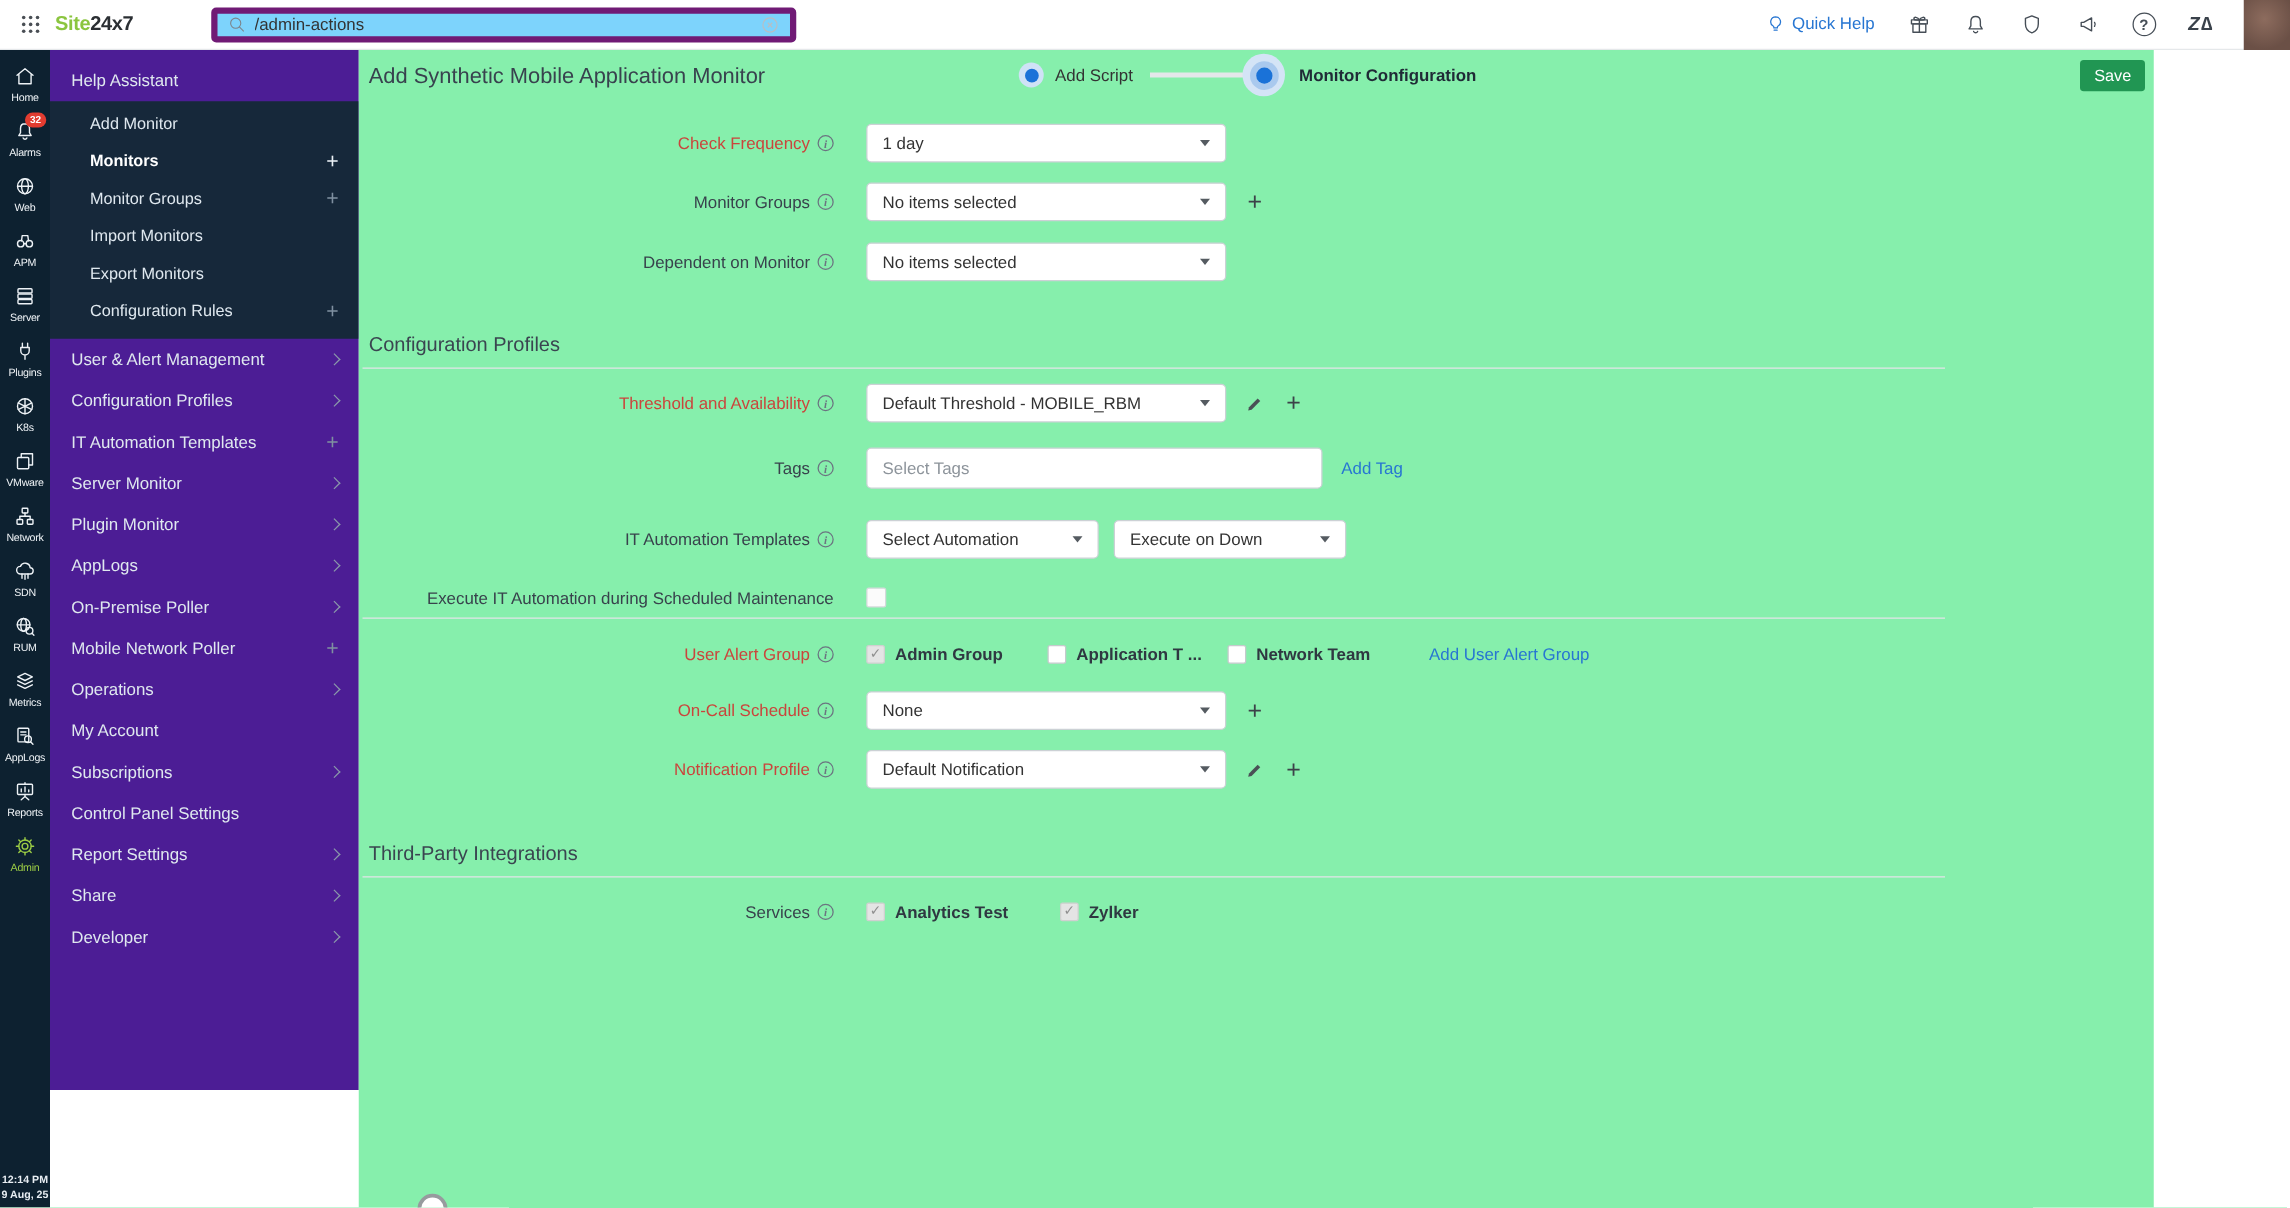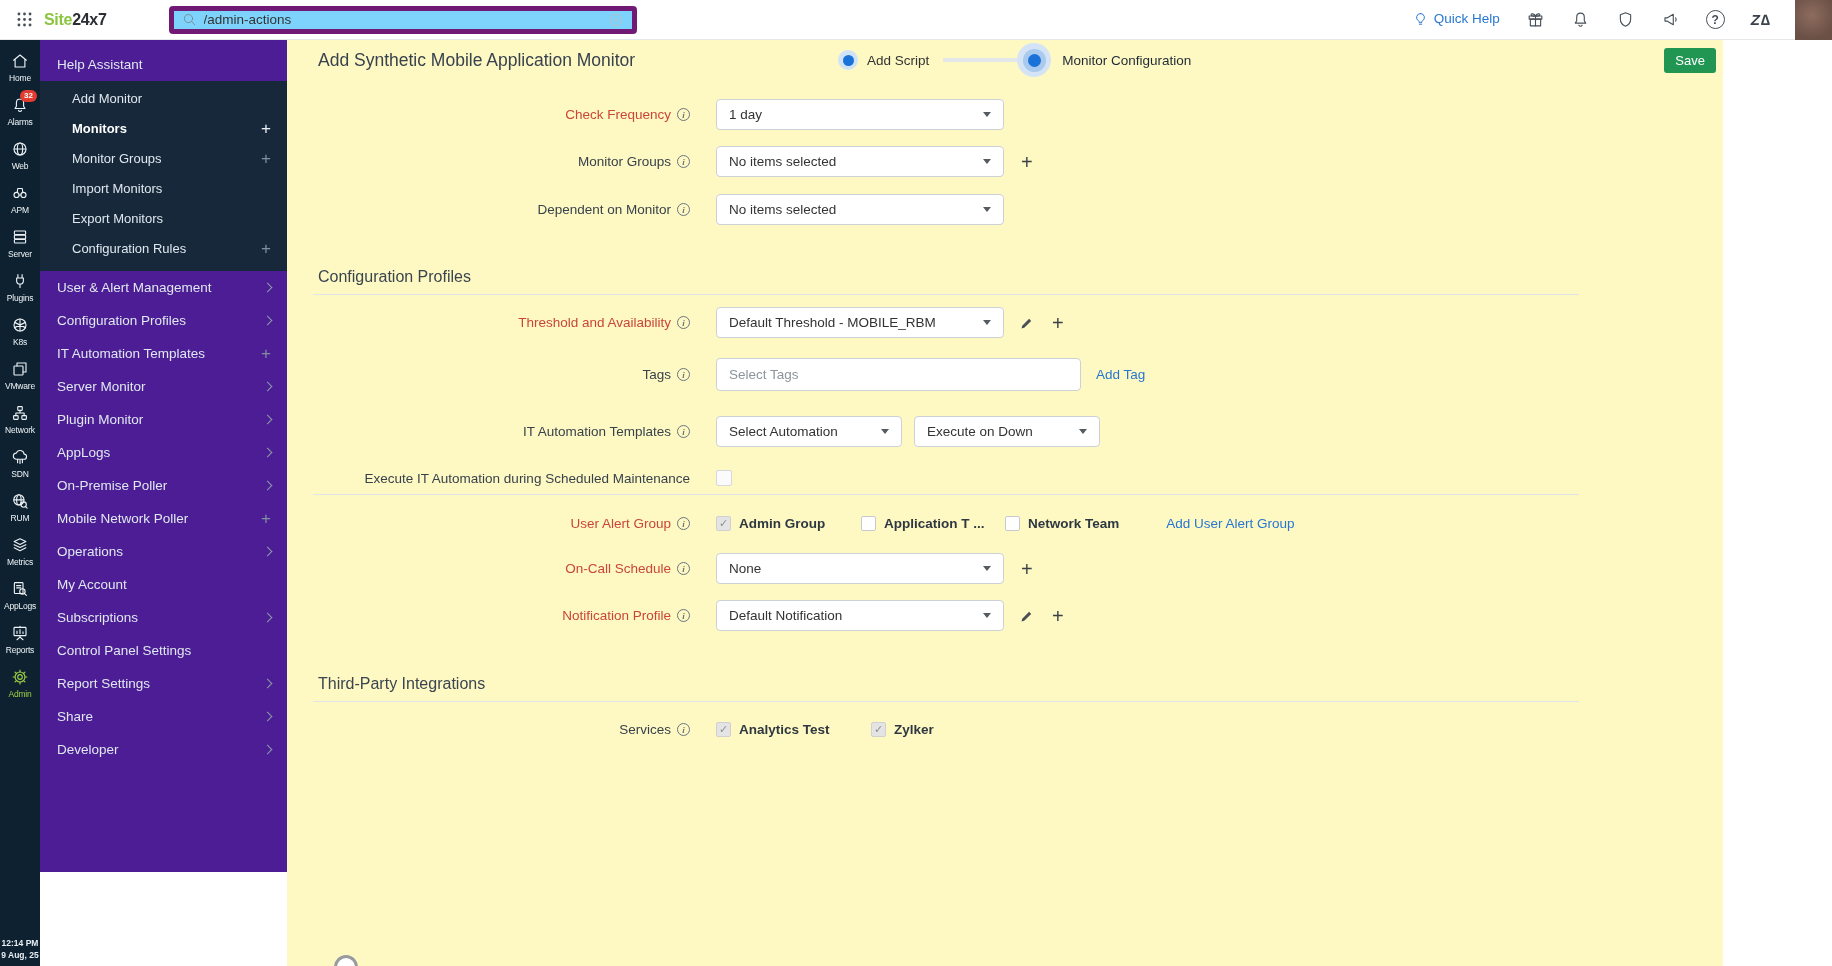--- a/index.html
+++ b/index.html
@@ -48,26 +48,26 @@
   .inv-group { background:#16283a; padding:2px 0 8px 0; }
   .chev { width:7px; height:7px; border-right:1.8px solid #8b9aaa; border-bottom:1.8px solid #8b9aaa;
           transform:rotate(-45deg); display:inline-block; }
   .chev.down { transform:rotate(45deg); border-color:#d9e2ea; margin-top:-3px; }
   .affix-plus { font-size:17px; font-weight:400; color:#7f90a0; line-height:1; }
   .affix-plus.bright { color:#eaf0f5; }
   .collapse-chev { position:absolute; left:216px; top:891px; width:8px; height:8px;
                    border-right:2.2px solid #f5a623; border-bottom:2.2px solid #f5a623; transform:rotate(-45deg); cursor:pointer; }
 
   
-  main { position:absolute; top:40px; left:287px; width:1436px; height:926px; background:#fef9c3;padding-left:23px; }
+  main { position:absolute; top:40px; left:287px; width:1436px; height:926px; background:#86efac; }
   .page-head { height:40px; display:flex; align-items:center; position:relative; }
   .page-head h1 { font-size:17.5px; font-weight:500; color:#38424e; padding-left:8px; }
   .stepper { position:absolute; left:528px; top:0; height:40px; display:flex; align-items:center; }
   .slabel { font-size:13.5px; color:#333; margin-left:9px; }
-  .slabel.active { font-weight:400; color:#1f2a36; margin-left:11px; }
+  .slabel.active { font-weight:700; color:#1f2a36; margin-left:11px; }
   .dot1 { width:20px; height:20px; border-radius:50%; background:#cfe2f6; display:flex; align-items:center; justify-content:center; }
   .dot1 i { width:11px; height:11px; border-radius:50%; background:#1a72d8; }
   .connector { width:78px; height:4px; background:#e4e7ea; margin:0 0 0 14px; }
   .dot2 { width:34px; height:34px; border-radius:50%; background:#d4e4f6; display:flex; align-items:center; justify-content:center; margin-left:-4px; }
   .dot2 .mid { width:23px; height:23px; border-radius:50%; background:#a9c9ee; display:flex; align-items:center; justify-content:center; }
   .dot2 .core { width:13px; height:13px; border-radius:50%; background:#1a72d8; }
   .save { position:absolute; right:7px; top:8px; height:25px; padding:0 11px; background:#219653; border:none;
           border-radius:3px; color:#fff; font-size:13px; font-weight:500; cursor:pointer;
           font-family:"Liberation Sans","DejaVu Sans",sans-serif; }
 

